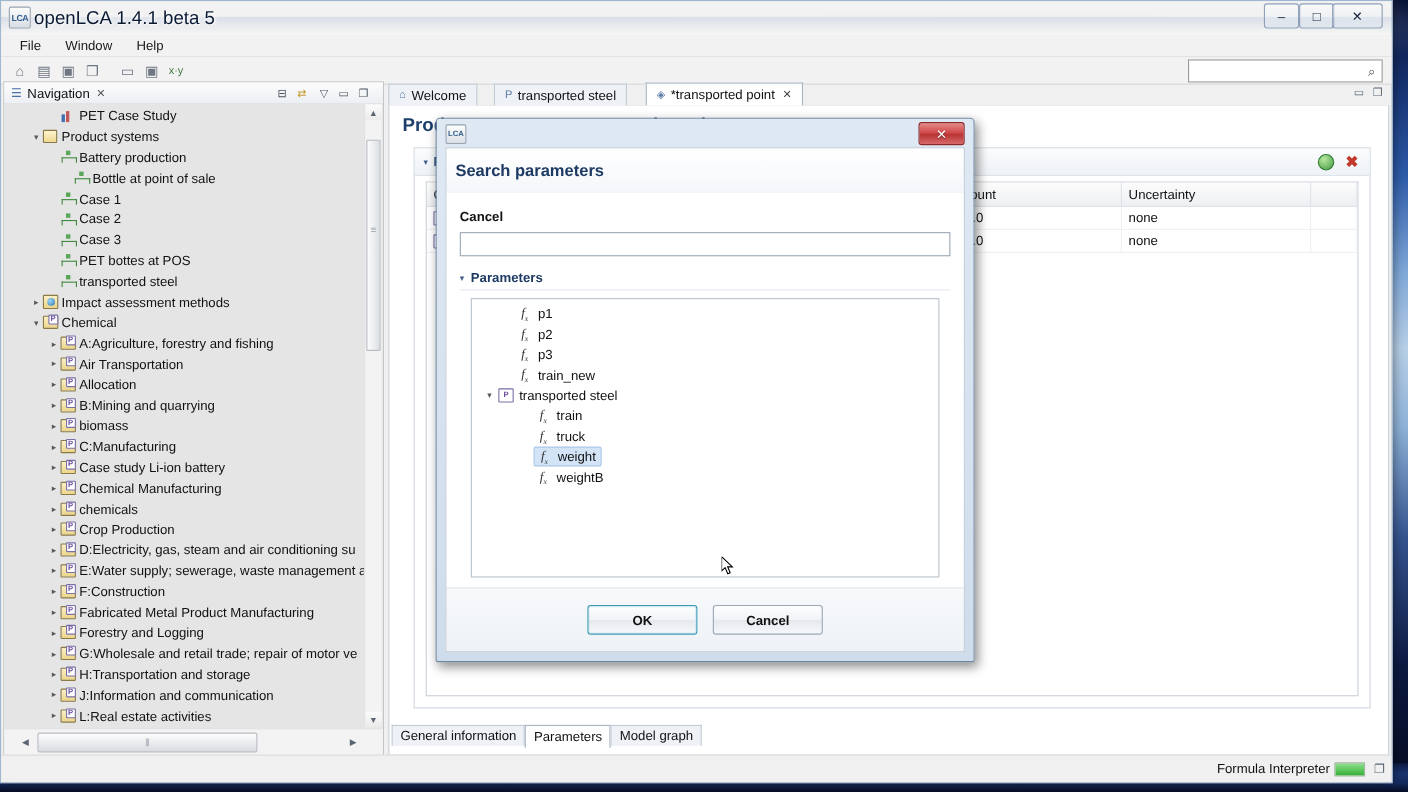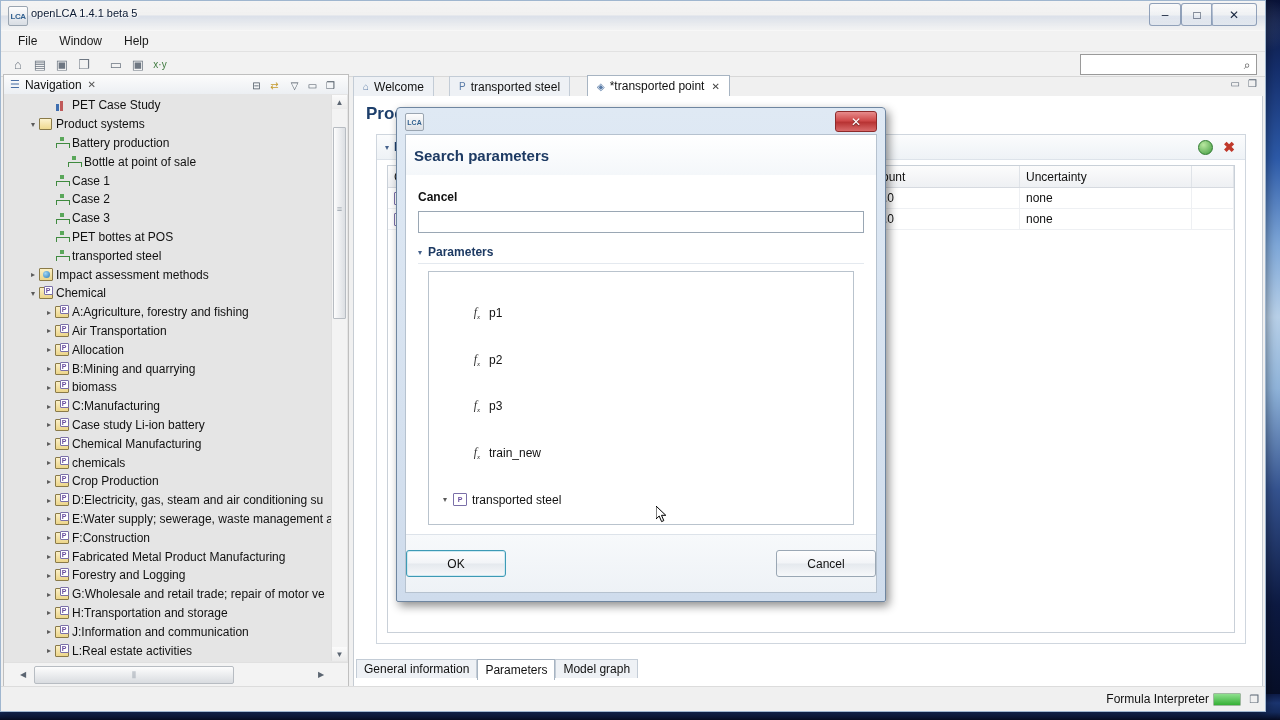--- a/index.html
+++ b/index.html
@@ -50,21 +50,21 @@
   }
   #title-icon{
     position:absolute; left:7px; top:5px; width:18px; height:18px;
     background: linear-gradient(180deg,#fdfdfd,#d8dde4);
     border:1px solid #9aa5b1; border-radius:2px;
     font-size:8px; font-weight:bold; color:#2f5f8f;
     display:flex; align-items:center; justify-content:center;
     letter-spacing:-.5px;
   }
   #title-text{
-    position:absolute; left:30px; top:6px; font-size:11px; color:#0b1a33;
+    position:absolute; left:30px; top:6px; font-size:17px; color:#0b1a33;
     text-shadow: 0 0 6px rgba(255,255,255,.95), 0 0 12px rgba(255,255,255,.8), 1px 1px 0 rgba(255,255,255,.7);
   }
   .wbtn{
     position:absolute; top:2px; width:30px; height:21px;
     border:1px solid rgba(120,140,170,.8); border-radius:3px;
     background: linear-gradient(180deg, rgba(255,255,255,.55), rgba(200,215,235,.25));
     display:flex; align-items:center; justify-content:center;
     color:#16243d; font-size:12px;
   }
   #btn-min{ right:84px; }
@@ -260,39 +260,39 @@
     position:absolute; left:12px; right:12px; top:66px; height:22px;
     display:flex; align-items:center; border-bottom:1px solid #e4e9ef;
   }
   #params-arrow{ font-size:8px; color:#44618c; }
   #params-title{ margin-left:6px; font-size:12px; font-weight:bold; color:#1d3a63; }
   #params-list{
     position:absolute; left:22px; right:22px; top:96px; bottom:10px;
     border:1px solid #b9c3cd; background:#fff; box-sizing:border-box; padding-top:4px;
     overflow:hidden;
   }
-  .prow{ height:18.6px; display:flex; align-items:center; font-size:12px; color:#111;margin-top:28px; }
+  .prow{ height:18.6px; display:flex; align-items:center; font-size:12px; color:#111; }
   .p-arrow{ width:12px; text-align:center; font-size:8px; color:#5a5a5a; }
   .fx{ font-family:"Liberation Serif", serif; font-style:italic; font-size:12px; color:#333;
        width:14px; text-align:center; }
   .fx sub{ font-size:7px; }
   .picon{ width:12px; height:11px; border:1px solid #7a6fa8; background:#fff; color:#6a4fa0; font-size:7px;
           display:flex; align-items:center; justify-content:center; font-weight:bold; border-radius:1px; }
   .plabel{ margin-left:5px; }
   .prow.selected .selbox{
     background:#d3e4f7; border:1px solid #a9c8e8; border-radius:2px;
     display:flex; align-items:center; padding:0 4px 0 2px; height:16px;
   }
   .selbox{ display:flex; align-items:center; height:16px; padding:0 4px 0 2px; }
 
   #dlg-footer{
     position:absolute; left:0; right:0; bottom:0; height:57px;
     background: linear-gradient(180deg,#f7f9fb,#eef2f6);
     border-top:1px solid #dde3ea;
-    display:flex; align-items:center; justify-content:space-between; gap:14px;
+    display:flex; align-items:center; justify-content:center; gap:14px;font-weight:bold;
   }
   .dbtn{
     width:98px; height:25px; font-size:12px; color:#111;
     border:1px solid #9aa7b4; border-radius:3px;
     background: linear-gradient(180deg,#fdfdfd 0%, #f2f4f7 48%, #e5e9ee 52%, #f6f8fa 100%);
     display:flex; align-items:center; justify-content:center;
   }
   .dbtn.focused{
     border:1px solid #3d9ab5; box-shadow: inset 0 0 0 1px #cfe9f2;
   }

